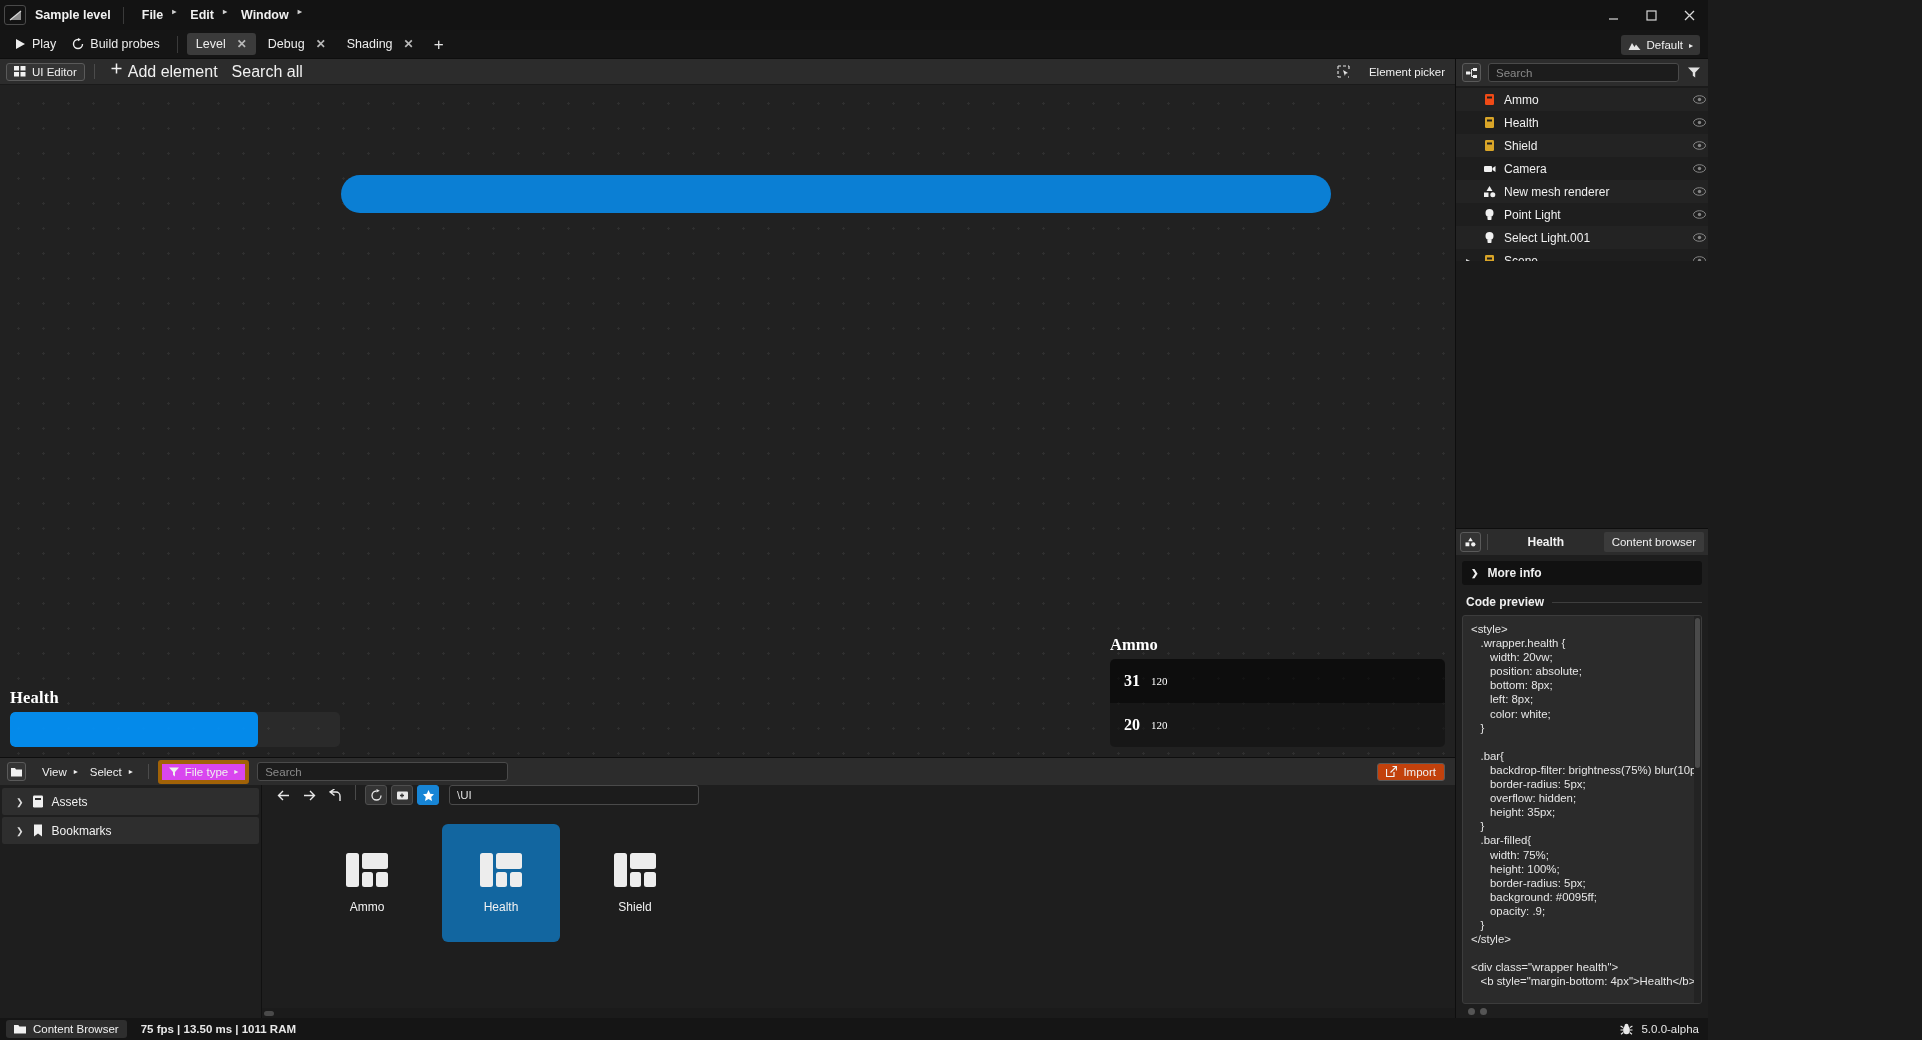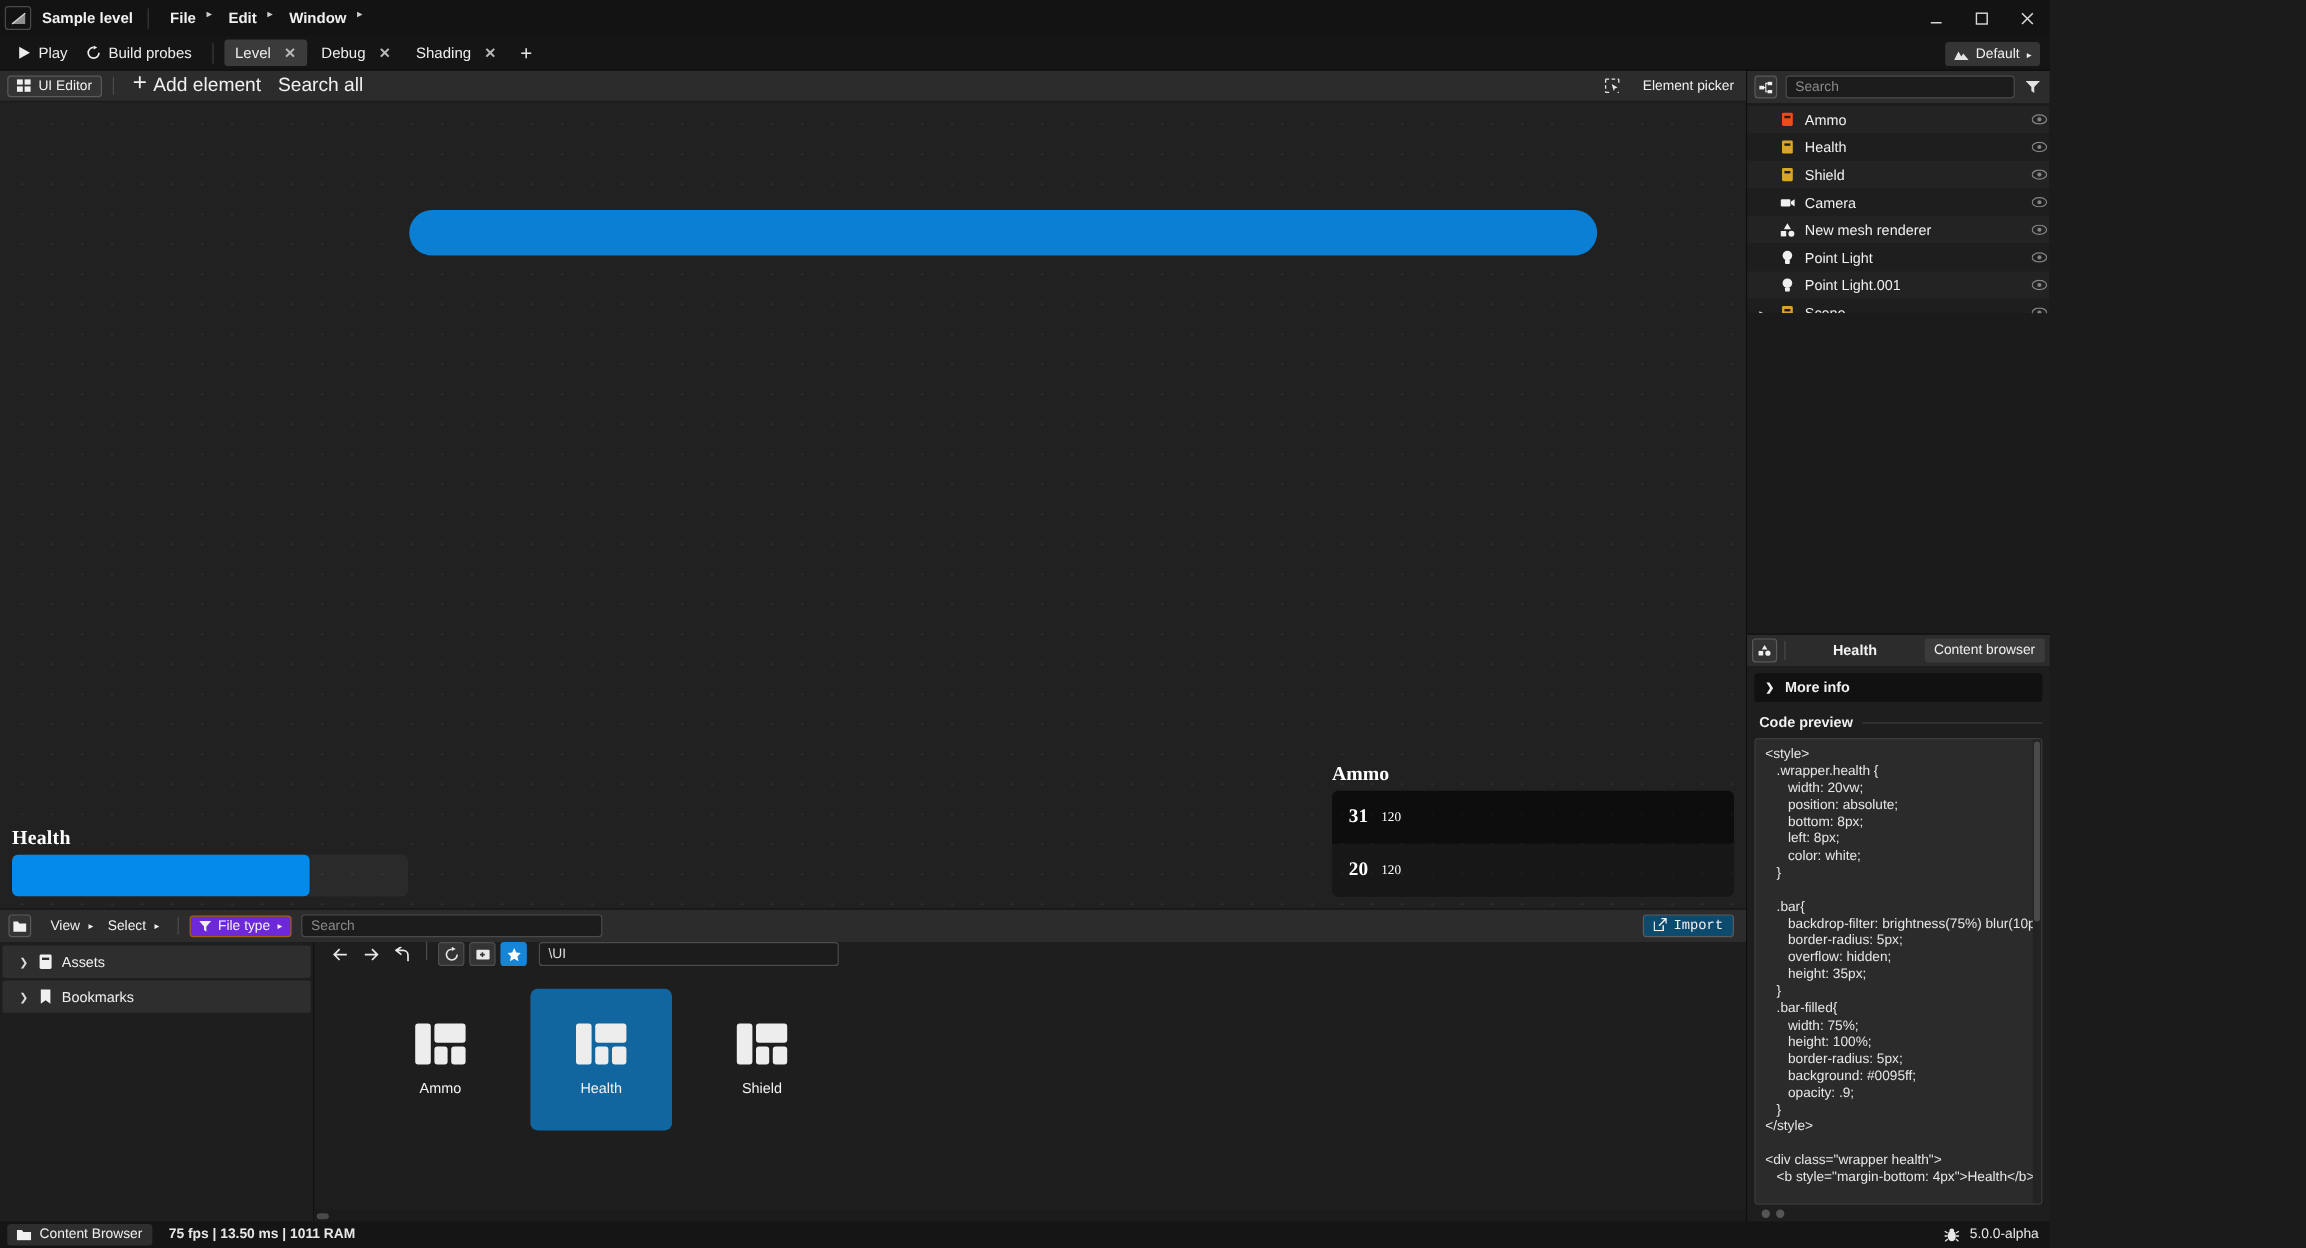--- a/index.html
+++ b/index.html
@@ -105,26 +105,26 @@
   .ammo-row .max { font-size:11px; }
 
   
   .cbrowser { flex: 0 0 261px; background:#1e1e1e; display:flex; flex-direction:column; border-top:1px solid #0e0e0e; }
   .cb-toolbar { height:27px; flex:0 0 27px; background:#2c2c2c; display:flex; align-items:center; padding-left:7px; position:relative;}
   .cb-icon-btn { width:19px; height:19px; border:1px solid #5a5a5a; border-radius:3px; background:#343434; display:flex; align-items:center; justify-content:center; }
   .cb-icon-btn svg { width:11px; height:10px; }
   .cb-menu { font-size:11.5px; color:#f0f0f0; display:flex; align-items:center; gap:7px; padding: 2px 6px; }
   .cb-menu .car { font-size:8px; }
   .cb-filter { display:flex; align-items:center; gap:6px; font-size:11.5px; color:#f0f0f0;
-    border:1px solid #a16207; border-radius:3px; background:#6d28d9; padding:2px 7px;}
+    border:4px solid #a16207; border-radius:3px; background:#d946ef; padding:2px 7px;}
   .cb-filter svg { width:10px; height:10px; }
   .cb-search { width: 251px; height:19px; background:#1c1c1c; border:1px solid #4a4a4a; border-radius:3px;
     font-size:11.5px; color:#8a8a8a; padding: 0 7px; display:flex; align-items:center; margin-left:8px; }
   .cb-import { position:absolute; right:10px; display:flex; align-items:flex-start; gap:6px; font-size:11.5px; color:#f0f0f0;
-    border:1px solid #5a5a5a; border-radius:3px; background:#0c4a6e; padding: 2px 8px; font-family: Liberation Mono, monospace; }
+    border:1px solid #5a5a5a; border-radius:3px; background:#c2410c; padding: 2px 8px; }
   .cb-import svg { width:11px; height:11px; }
 
   .cb-body { flex:1 1 auto; display:flex; min-height:0; }
   .cb-tree { flex: 0 0 262px; background:#1e1e1e; border-right:1px solid #111; padding-top:3px; }
   .tree-row { height:27px; display:flex; align-items:center; gap:8px; background:#2e2e2e; margin: 0 2px 2px 2px;
     padding-left: 14px; font-size:12px; color:#f0f0f0; border-radius:2px;}
   .tree-row .car { font-size:9px; color:#ddd; }
   .tree-row svg { width:12px; height:13px; }
   .cb-main { flex:1 1 auto; display:flex; flex-direction:column; min-width:0; background:#1e1e1e;}
   .cb-navbar { height:27px; flex:0 0 27px; display:flex; gap:4px; padding-left:10px; }
@@ -588,21 +588,21 @@
           </span>
         </div>
         <div class="hnode">
           <span class="car"></span>
           <span class="hico">
             <svg viewBox="0 0 13 13">
                 <circle cx="6.5" cy="5" r="4" fill="#f0f0f0"></circle>
                 <rect x="4.5" y="8.5" width="4" height="3.5" rx="0.8" fill="#f0f0f0"></rect>
               </svg>
           </span>
-          <span class="hname">Point Light.001</span>
+          <span class="hname">Select Light.001</span>
           <span class="eye">
             <svg viewBox="0 0 13 9">
                 <ellipse cx="6.5" cy="4.5" rx="6" ry="3.8" fill="none" stroke="#d8d8d8" stroke-width="1"></ellipse>
                 <circle cx="6.5" cy="4.5" r="1.7" fill="#d8d8d8"></circle>
               </svg>
           </span>
         </div>
         <div class="hnode">
           <span class="car">▸</span>
           <span class="hico">

